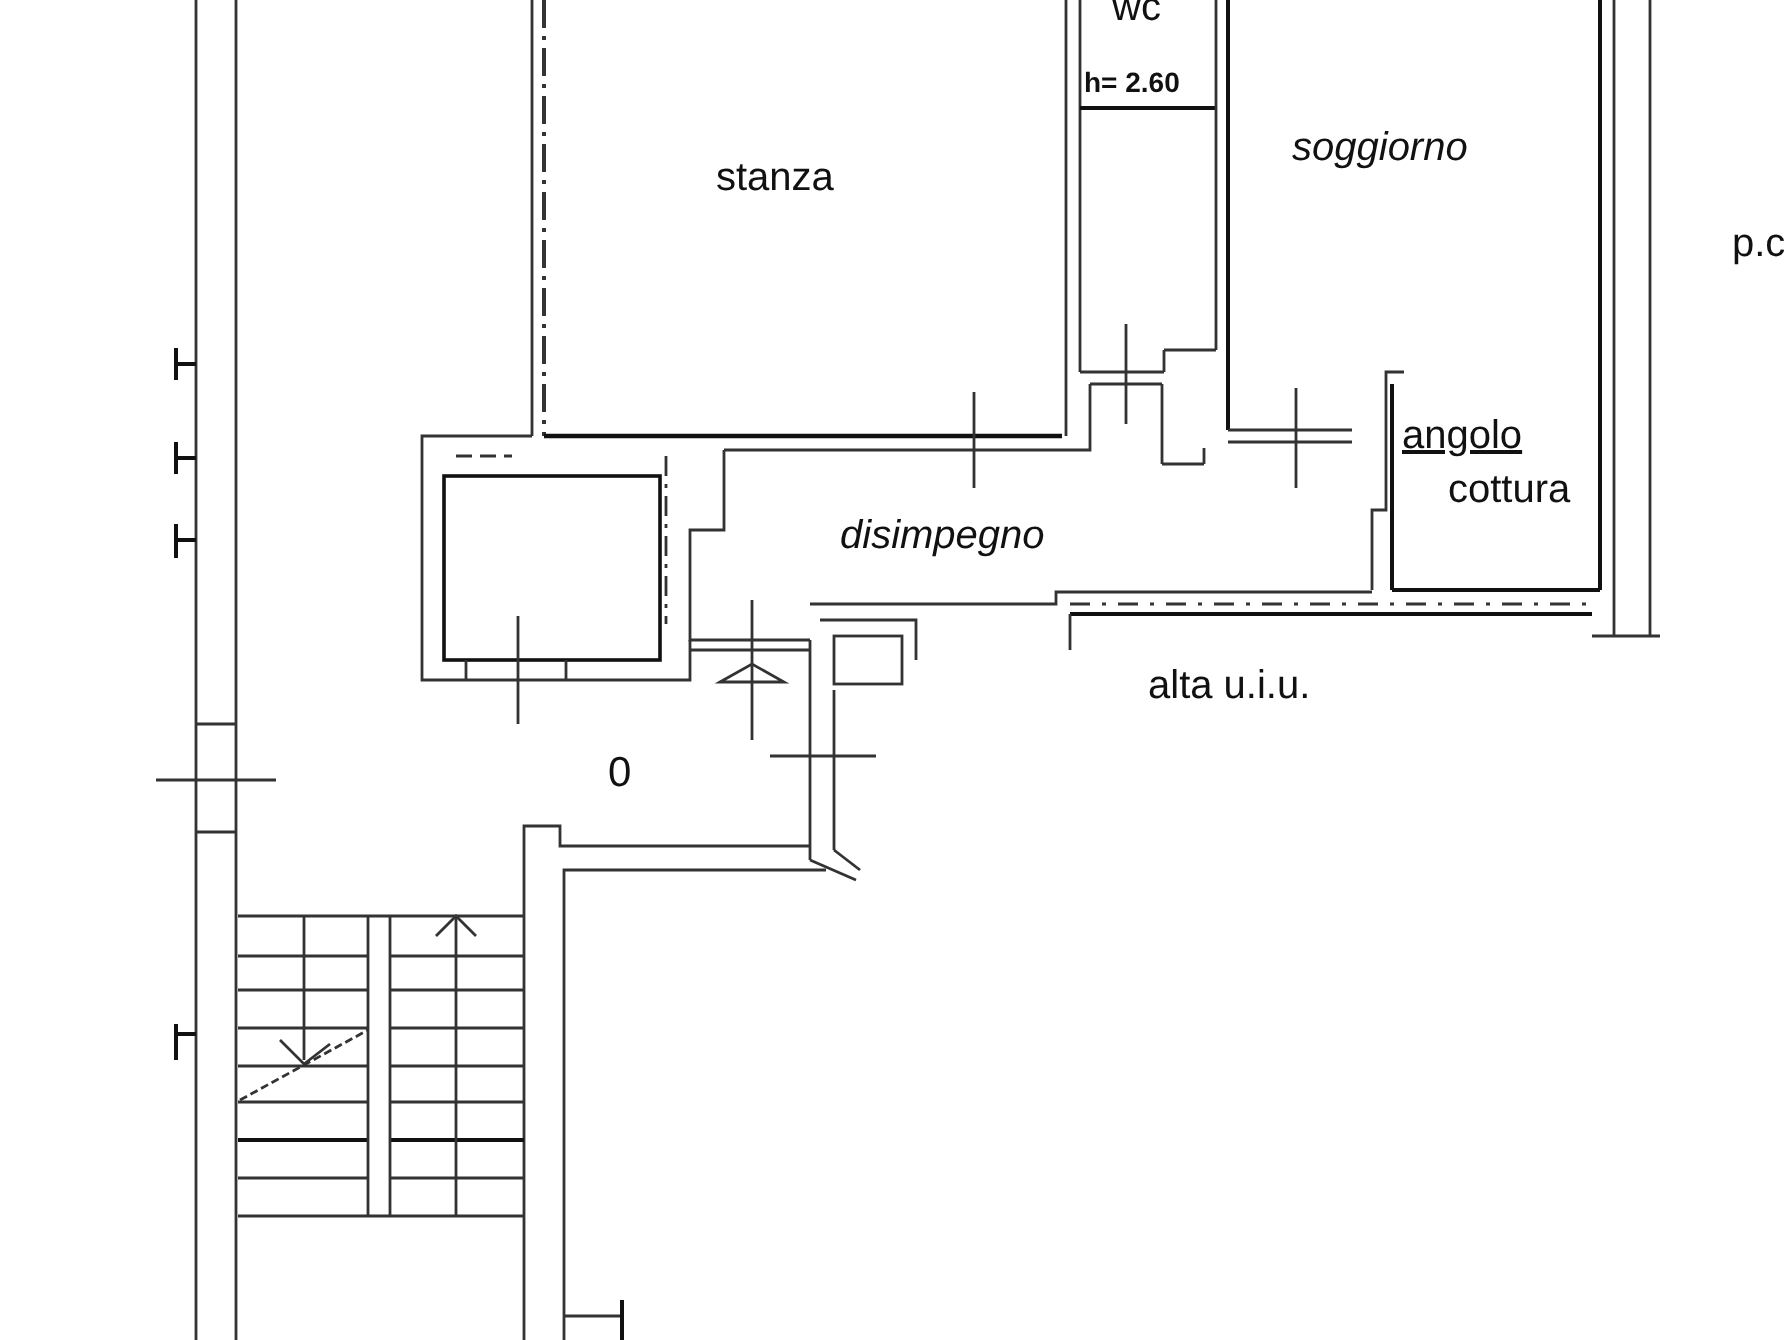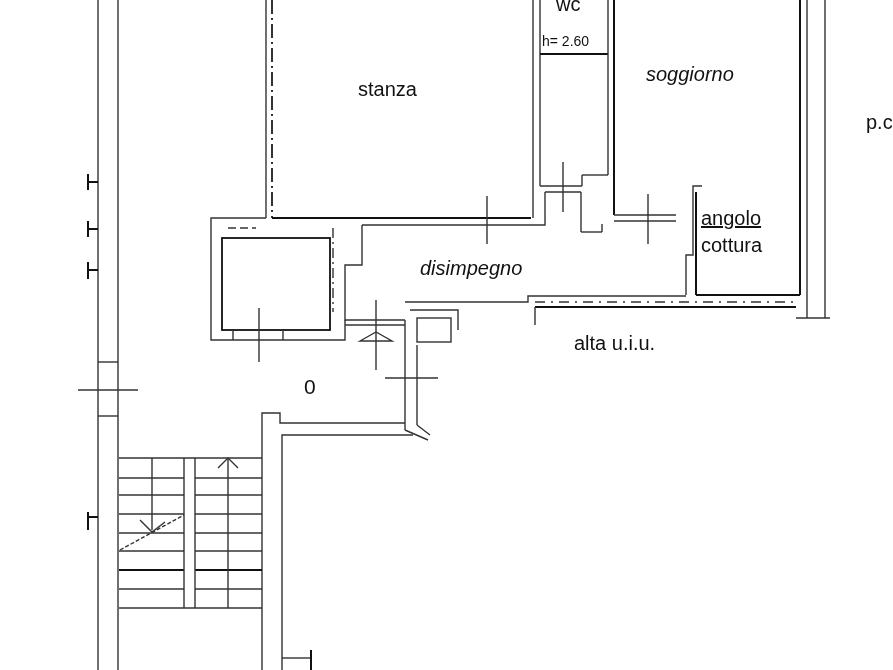--- a/index.html
+++ b/index.html
@@ -1,20 +1,20 @@
 <!DOCTYPE html>
 <html><head>
 <meta charset="utf-8">
 <style>
   html,body{margin:0;padding:0;background:#ffffff;}
   body{width:893px;height:670px;overflow:hidden;position:relative;font-family:"Liberation Sans",sans-serif;}
   svg{position:absolute;left:0;top:0;}
   .lbl{position:absolute;color:#111;font-family:"Liberation Sans",sans-serif;white-space:nowrap;line-height:1;}
   .l20{font-size:20px;}
-  .l14{font-size:14px;}
+  .l14{font-size:14px;font-weight:bold;}
   .l21{font-size:21px;}
 </style>
 </head>
 <body>
 
 <svg width="893" height="670" viewBox="0 0 893 670" xmlns="http://www.w3.org/2000/svg">
   <g fill="none" stroke="#333" stroke-width="1.4">
 
     <g>
       <line x1="98" y1="0" x2="98" y2="670"></line>
@@ -144,16 +144,16 @@
     </g>
   </g>
 </svg>
 
 <div class="lbl l20" style="left:358px;top:64px;margin-top:15px;">stanza</div>
 <div class="lbl l20" style="left:556px;top:-6px;">wc</div>
 <div class="lbl l14" style="left:542px;top:34px;">h= 2.60</div>
 <div class="lbl l20" style="left:646px;top:64px;font-style:italic;">soggiorno</div>
 <div class="lbl l20" style="left:420px;top:258px;font-style:italic;">disimpegno</div>
 <div class="lbl l20" style="left:701px;top:208px;text-decoration:underline;">angolo</div>
-<div class="lbl l20" style="left:701px;top:235px;">cottura</div>
+<div class="lbl l20" style="left:724px;top:235px;">cottura</div>
 <div class="lbl l20" style="left:574px;top:333px;">alta u.i.u.</div>
 <div class="lbl l21" style="left:304px;top:376px;">0</div>
 <div class="lbl l20" style="left:866px;top:112px;">p.c</div>
 
 </body></html>

